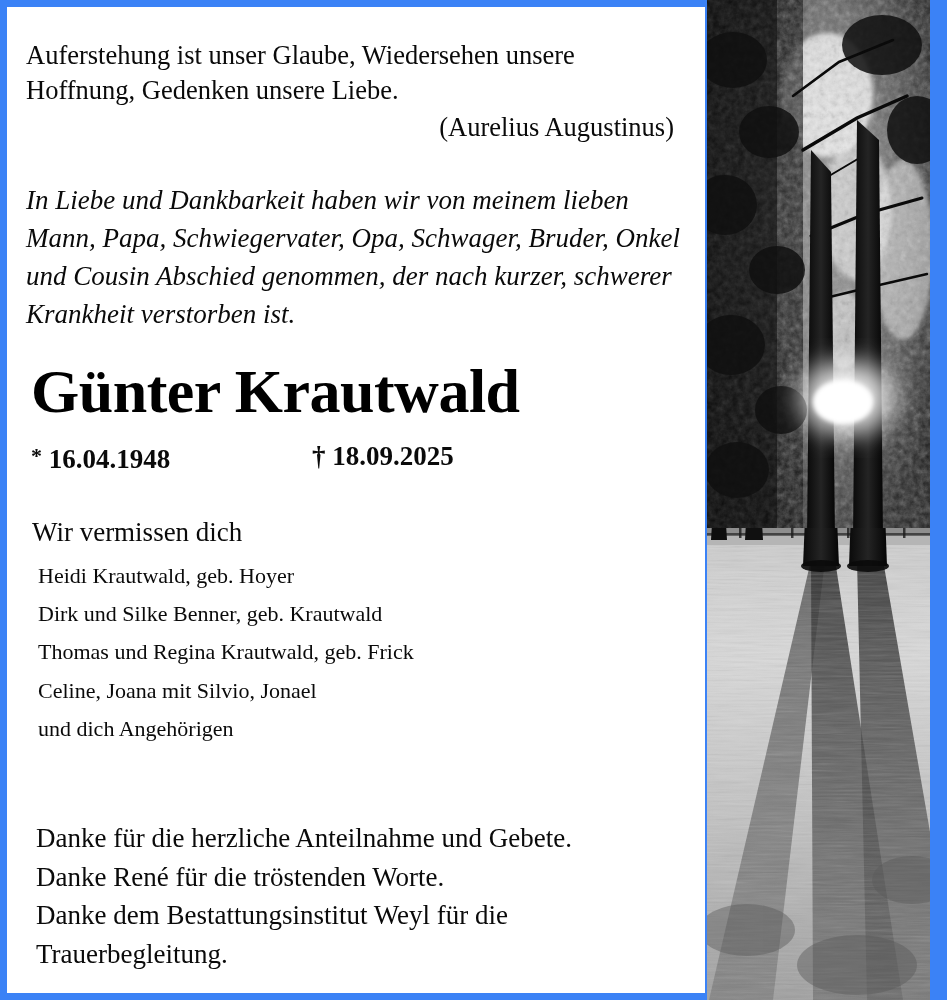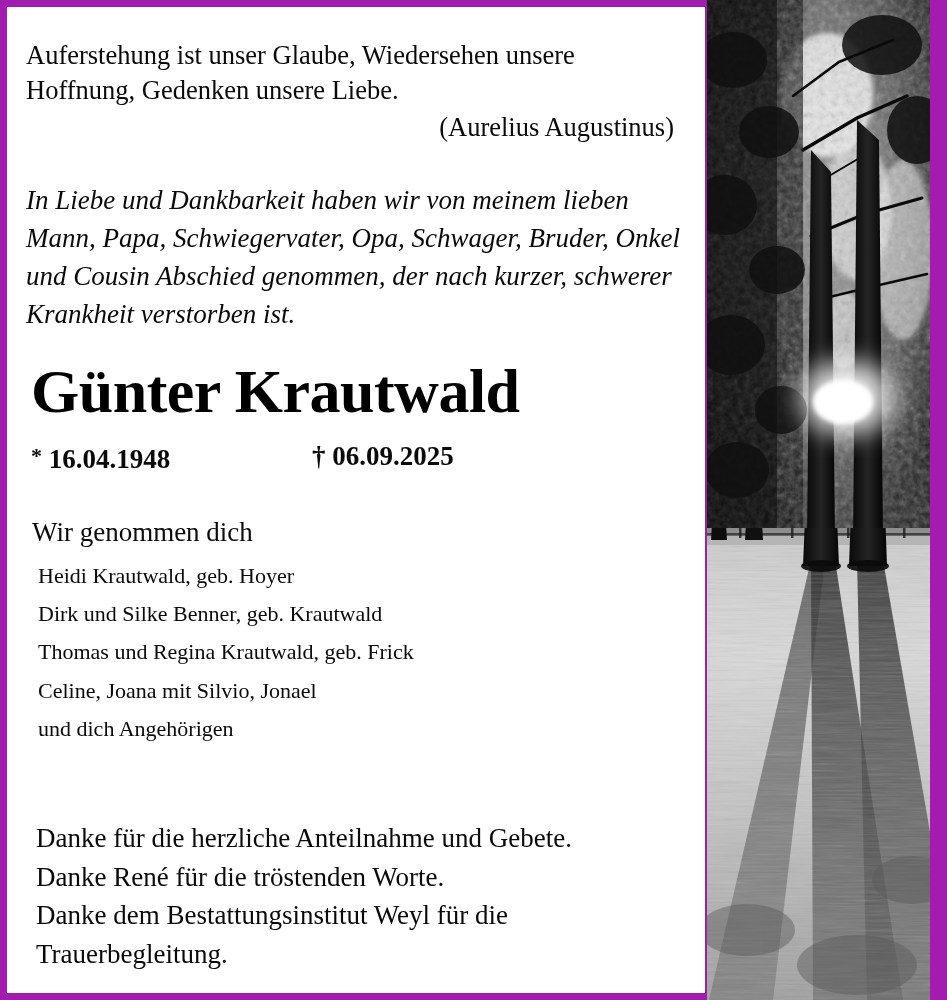--- a/index.html
+++ b/index.html
@@ -4,21 +4,21 @@
 <style>
   html, body {
     margin: 0;
     padding: 0;
     background: #ffffff;
   }
   #notice {
     position: relative;
     width: 947px;
     height: 1000px;
-    background: #a21caf;
+    background: #3b82f6;
     overflow: hidden;
     font-family: "Liberation Serif", "DejaVu Serif", serif;
   }
   
   .text-panel {
     position: absolute;
     left: 7px;
     top: 7px;
     width: 698px;
     height: 986px;
@@ -139,25 +139,25 @@
 
       <div class="name">Günter Krautwald</div>
 
       <div class="dates">
         <span class="born">
           <span class="star">*</span>
           <span>16.04.1948</span>
         </span>
         <span class="died">
           <span class="dagger">†</span>
-          <span>06.09.2025</span>
+          <span>18.09.2025</span>
         </span>
       </div>
 
-      <div class="miss-line">Wir genommen dich</div>
+      <div class="miss-line">Wir vermissen dich</div>
 
       <div class="survivors">
         <div>Heidi Krautwald, geb. Hoyer</div>
         <div>Dirk und Silke Benner, geb. Krautwald</div>
         <div>Thomas und Regina Krautwald, geb. Frick</div>
         <div>Celine, Joana mit Silvio, Jonael</div>
         <div>und dich Angehörigen</div>
       </div>
 
       <div class="thanks">

